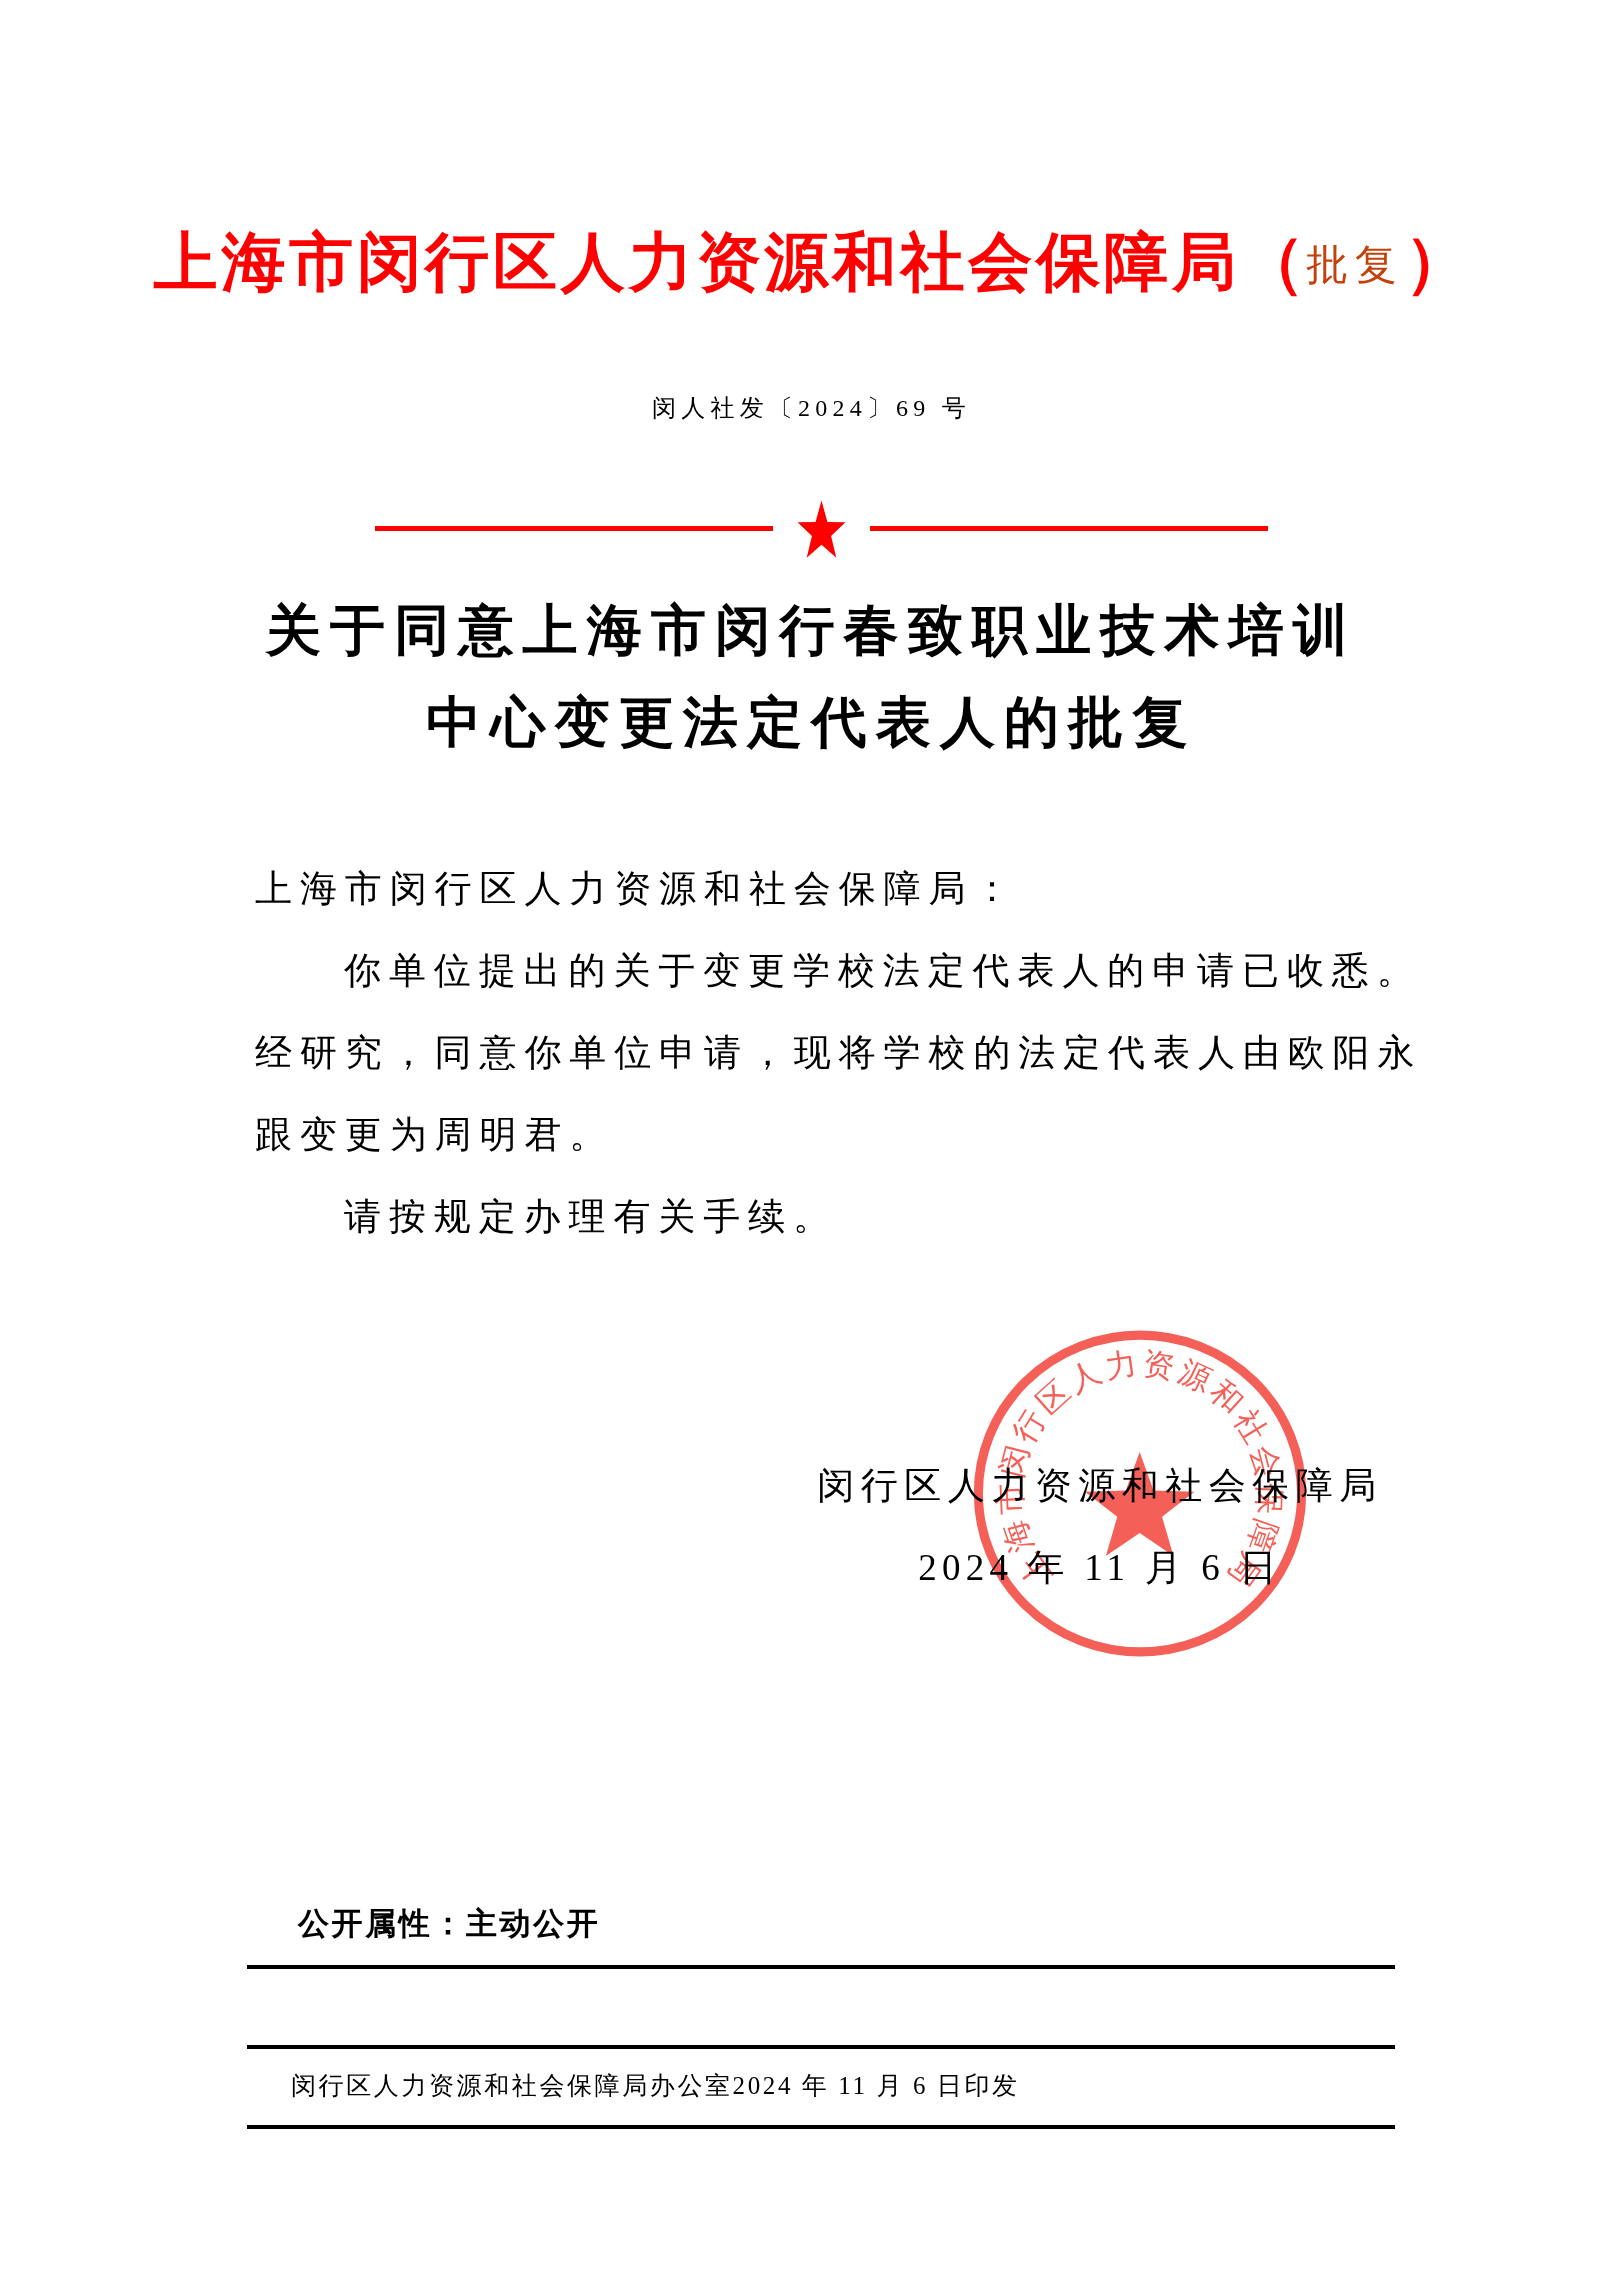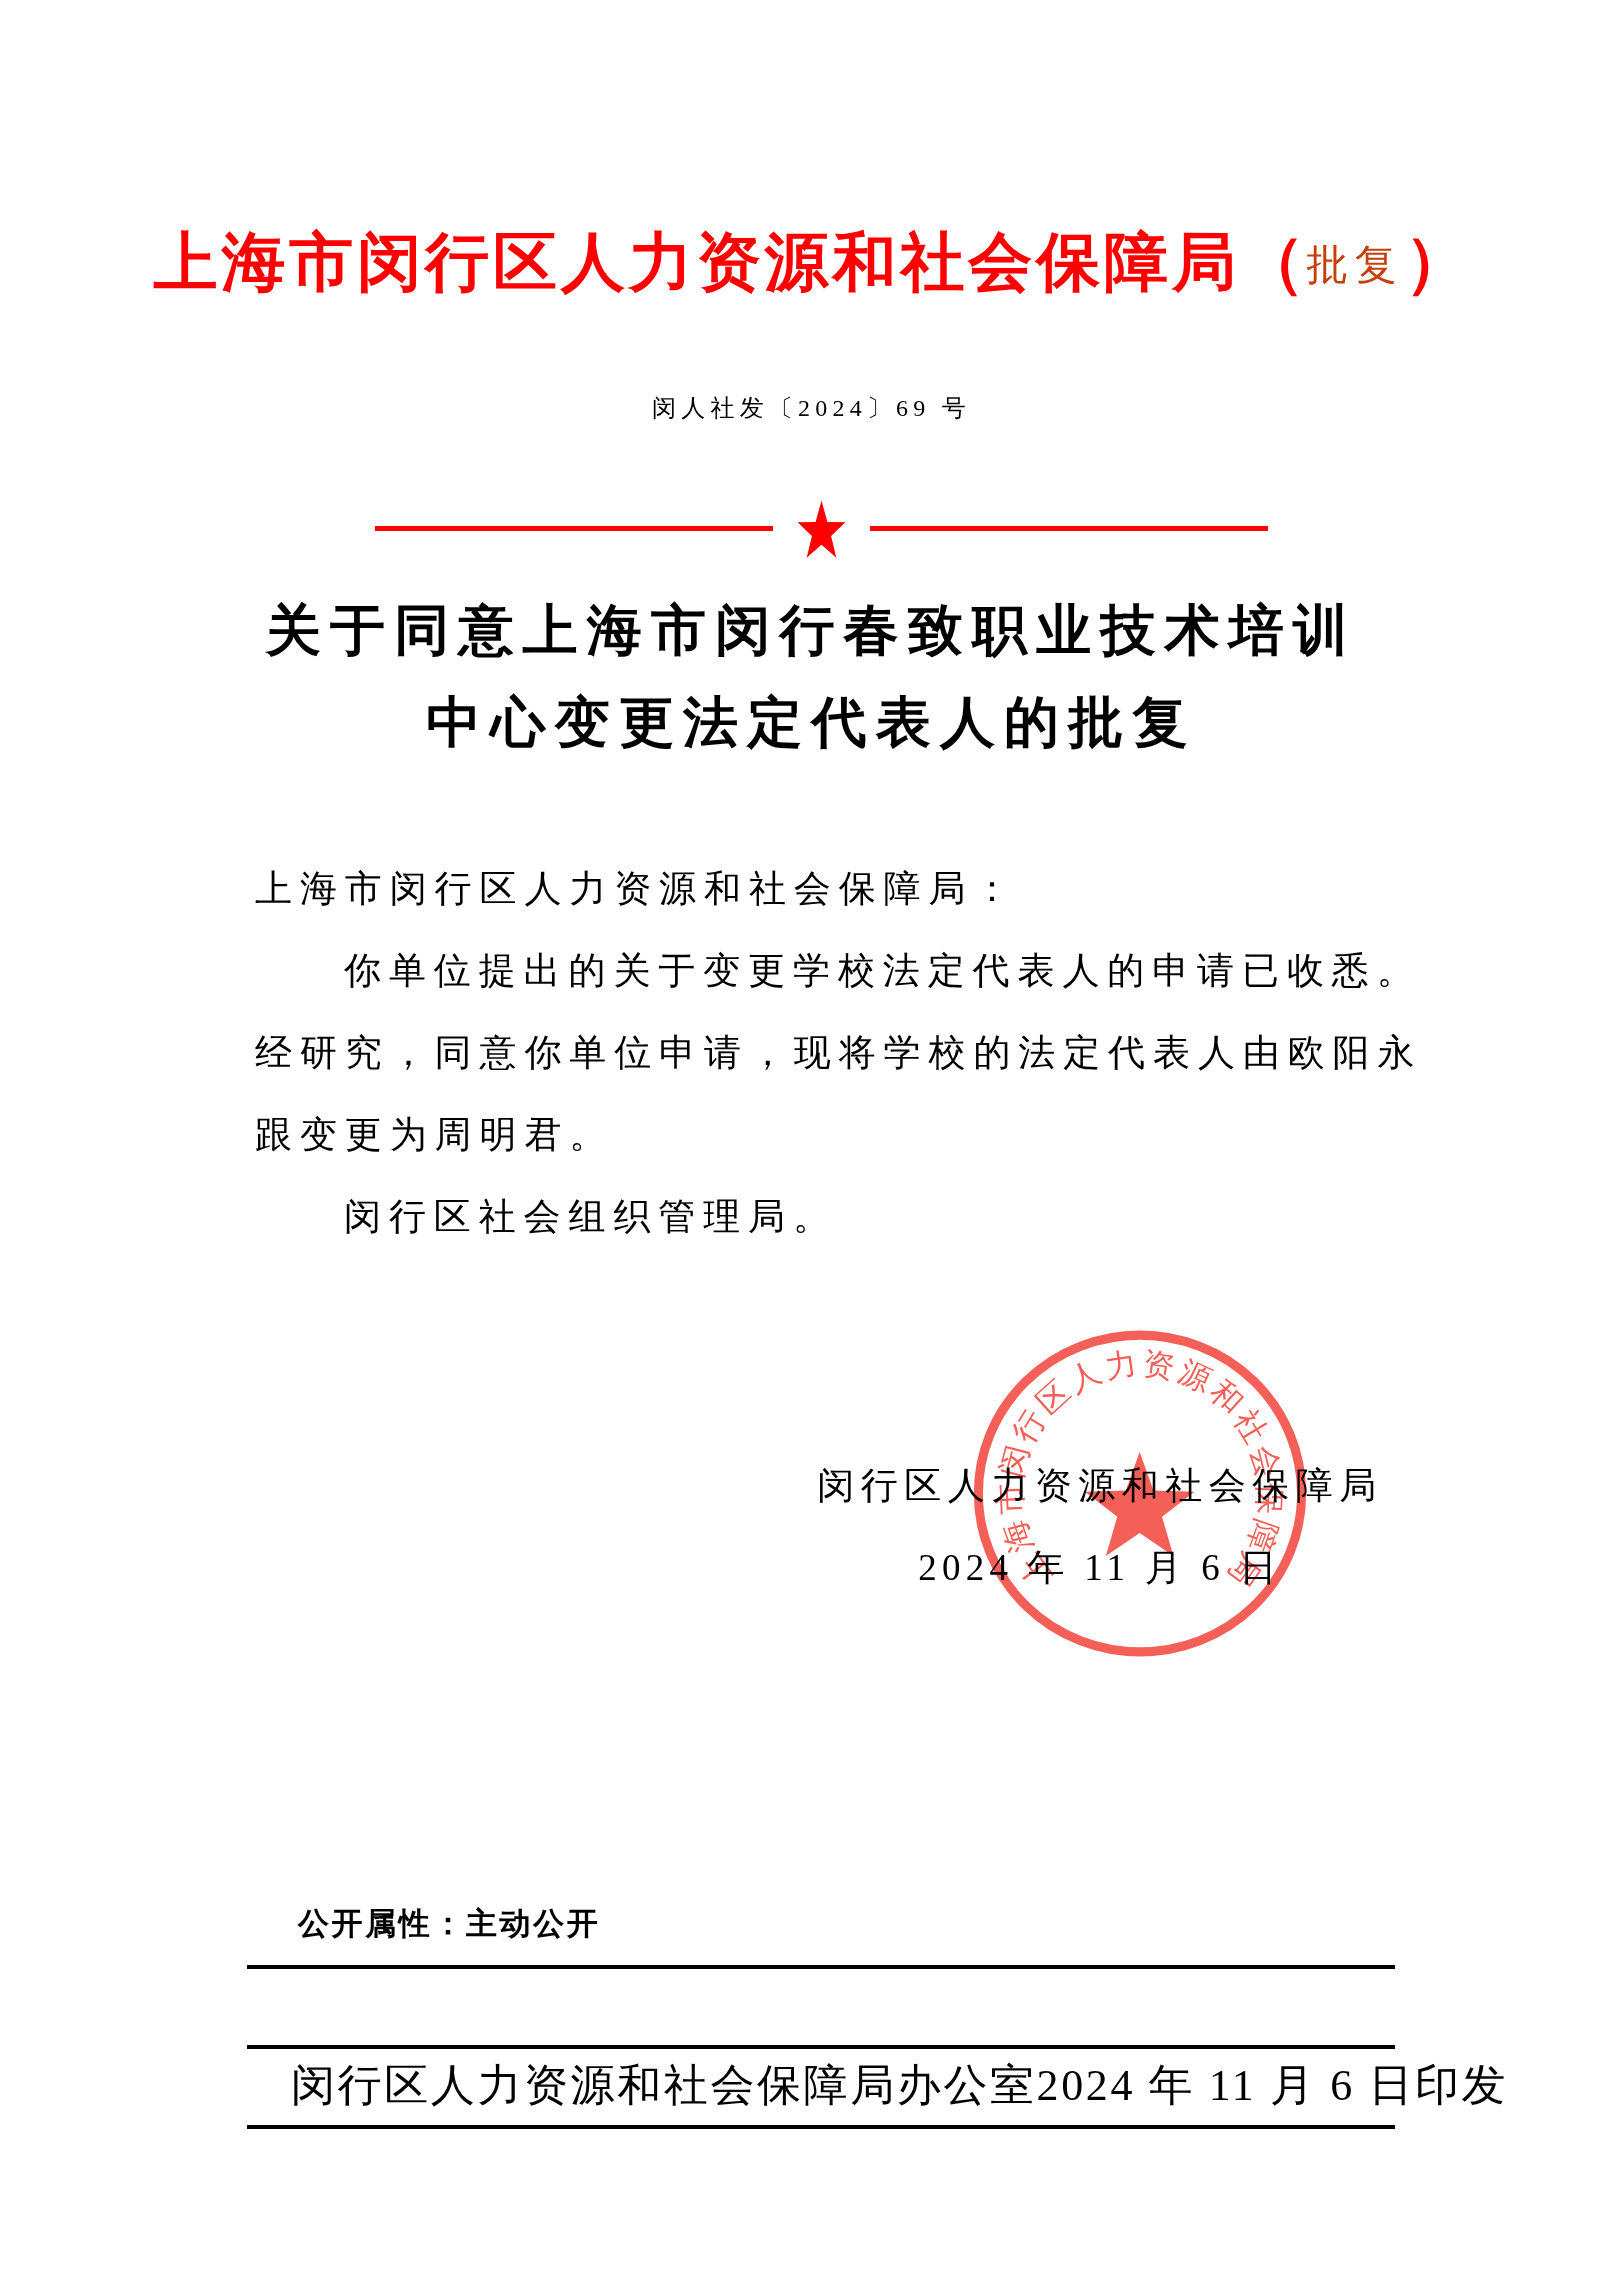--- a/index.html
+++ b/index.html
@@ -74,22 +74,22 @@
   .f-rule{position:absolute;left:247px;width:1148px;height:3.9px;background:#000;}
   .f-rule.r1{top:1965px;}
   .f-rule.r2{top:2045px;}
   .f-rule.r3{top:2125px;}
   .f-cc{
     position:absolute;top:1985px;left:298px;
     font-size:33px;letter-spacing:3.9px;line-height:46px;white-space:nowrap;
   }
   .f-office{
     position:absolute;top:2063px;left:291px;width:1077px;
-    display:flex;justify-content:space-between;align-items:center;
-    font-size:44px;letter-spacing:2.6px;line-height:46px;white-space:nowrap;
+    display:flex;align-items:center;
+    font-size:25px;letter-spacing:2.6px;line-height:46px;white-space:nowrap;
   }
 </style>
 </head>
 <body>
 
 <div class="page">
 
   <div class="red-head">
     <span>上海市闵行区人力资源和社会保障局</span>
       <span class="paren">（</span>
@@ -110,21 +110,21 @@
   <div class="doc-title">
     <div>关于同意上海市闵行春致职业技术培训</div>
     <div>中心变更法定代表人的批复</div>
   </div>
 
   <div class="body-text">
     <div class="line">上海市闵行区人力资源和社会保障局：</div>
     <div class="line indent">你单位提出的关于变更学校法定代表人的申请已收悉。</div>
     <div class="line">经研究，同意你单位申请，现将学校的法定代表人由欧阳永</div>
     <div class="line">跟变更为周明君。</div>
-    <div class="line indent">闵行区社会组织管理局。</div>
+    <div class="line indent">请按规定办理有关手续。</div>
   </div>
 
   <svg class="seal" viewBox="0 0 525 515">
     <ellipse cx="262.5" cy="257.5" rx="247" ry="242" fill="none" stroke="#f4544c" stroke-width="14"></ellipse>
     <polygon fill="#f4544c" points="262,194 283.2,252.9 345.7,254.8 296.2,293.1 313.7,353.2 262,318 210.3,353.2 227.8,293.1 178.3,254.8 240.8,252.9"></polygon>
     <g font-family="Liberation Serif, DejaVu Serif, serif" font-size="48" fill="#f4544c">
         <text transform="translate(102.3 373.9) rotate(-126.0)" text-anchor="middle" dominant-baseline="central">上</text>
         <text transform="translate(75.5 322.6) rotate(-109.2)" text-anchor="middle" dominant-baseline="central">海</text>
         <text transform="translate(64.7 265.8) rotate(-92.4)" text-anchor="middle" dominant-baseline="central">市</text>
         <text transform="translate(70.7 208.3) rotate(-75.6)" text-anchor="middle" dominant-baseline="central">闵</text>

